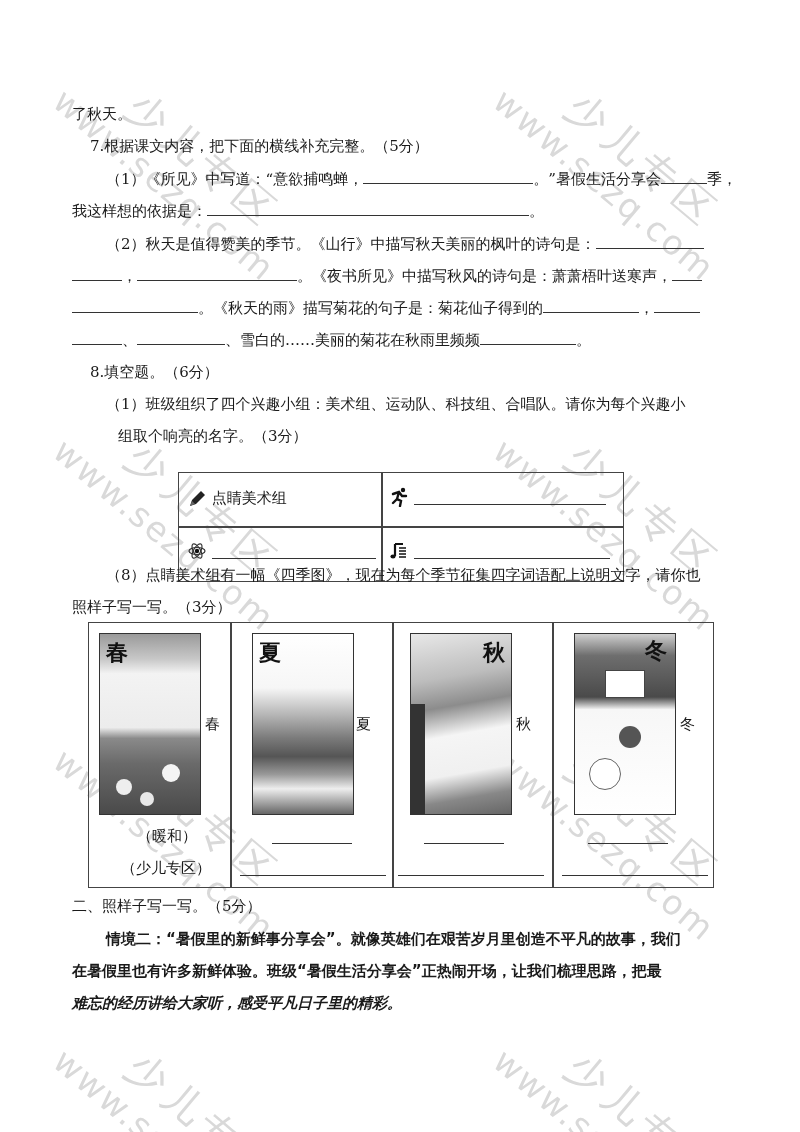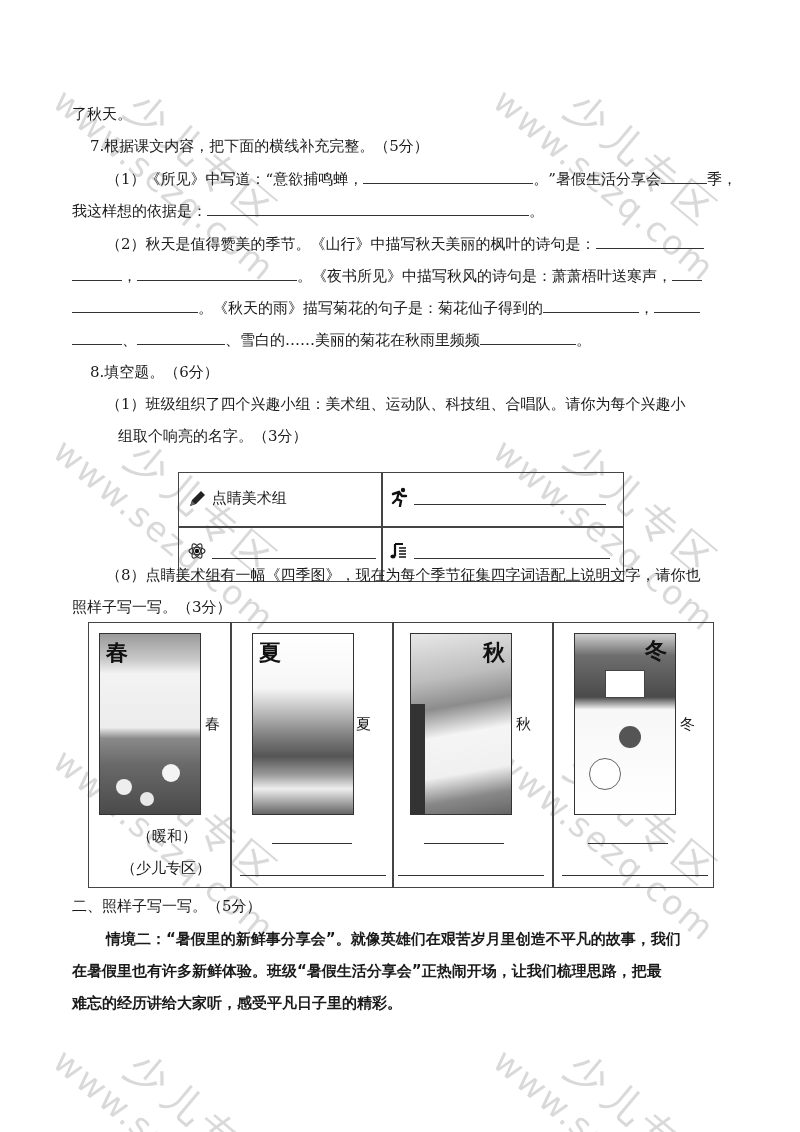--- a/index.html
+++ b/index.html
@@ -179,13 +179,13 @@
     </div>
     <span class="side" style="left:126px;">冬</span>
     <div class="uline" style="left:34px;top:220px;width:80px;"></div>
     <div class="uline" style="left:8px;top:252px;width:146px;"></div>
   </div>
 </div>
 
 <div class="line" style="left:72px;top:896px;">二、照样子写一写。（5分）</div>
 <div class="line bold" style="left:106px;top:929px;">情境二：“暑假里的新鲜事分享会”。就像英雄们在艰苦岁月里创造不平凡的故事，我们</div>
 <div class="line bold" style="left:72px;top:961px;">在暑假里也有许多新鲜体验。班级“暑假生活分享会”正热闹开场，让我们梳理思路，把最</div>
-<div class="line bold" style="left:72px;top:993px;">难忘的经历讲给大家听，感受平凡日子里的精彩。</div>
+<div class="line bold" style="left:72px;top:993px;font-style:italic;">难忘的经历讲给大家听，感受平凡日子里的精彩。</div>
 
 </body></html>

